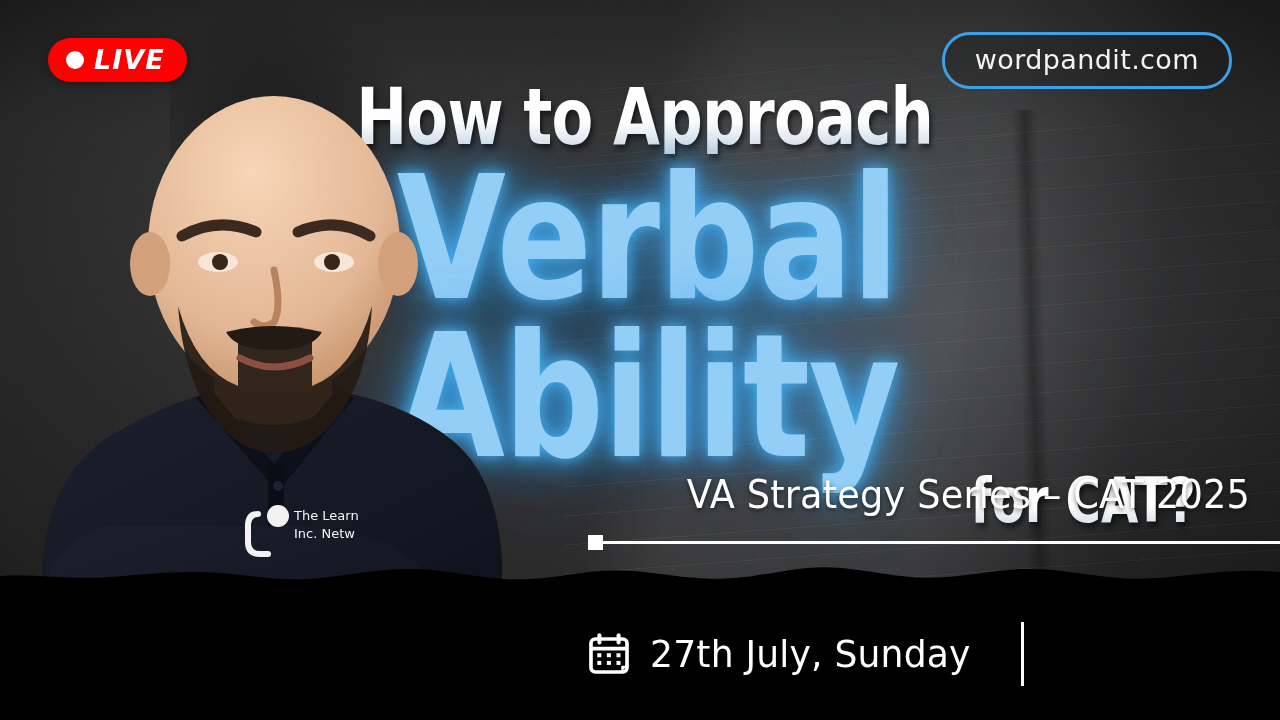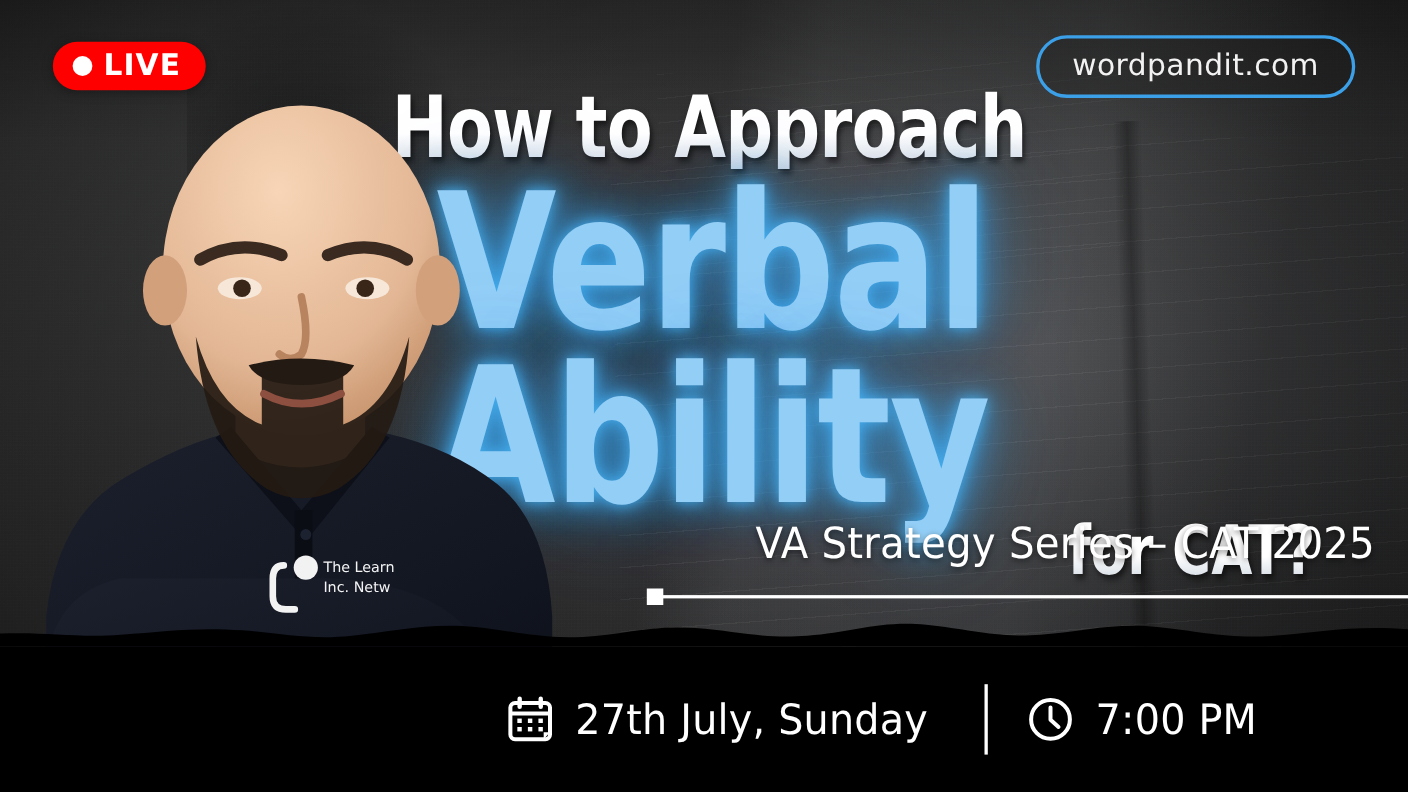--- a/index.html
+++ b/index.html
@@ -79,20 +79,21 @@
     background:#FF0000;
     border-radius:30px;
     padding:8px 22px 9px 18px;
     box-shadow:0 2px 10px rgba(0,0,0,0.35);
   }
   .live-dot { width:18px; height:18px; border-radius:50%; background:#fff; flex:none; }
   .live-text {
     color:#fff; font-weight:bold; font-size:27px;
     letter-spacing:1px; line-height:1;
     font-family:"DejaVu Sans", sans-serif;
+    font-style:italic;
   }
 
   
   .site-badge {
     position:absolute; right:48px; top:32px;
     border:3px solid #3CA0E8;
     border-radius:28px;
     padding:9px 30px 11px;
     color:#f2f2f2;
     font-size:27px;
@@ -335,22 +336,15 @@
         <rect x="5.9" y="15.6" width="2.1" height="2.1" fill="#fff"></rect>
         <rect x="10.9" y="15.6" width="2.1" height="2.1" fill="#fff"></rect>
         <rect x="15.9" y="15.6" width="2.1" height="2.1" fill="#fff"></rect>
         <path d="M18.4 18.1 L21.4 18.1 L18.4 21.4 Z" fill="#fff"></path>
       </svg>
       <span class="info-text">27th July, Sunday</span>
     </div>
 
     <div class="divider"></div>
 
-    <div class="info-item">
-      <svg class="icon-svg" width="46" height="46" viewBox="0 0 24 24" fill="none">
-        <circle cx="12" cy="12" r="9.2" stroke="#fff" stroke-width="1.9"></circle>
-        <path d="M12 6.4 V12.2 L15.8 15.6" stroke="#fff" stroke-width="1.9" stroke-linecap="round" stroke-linejoin="round"></path>
-      </svg>
-      <span class="info-text">7:00 PM</span>
-    </div>
 
   </div>
 </div>
 
 </body></html>

